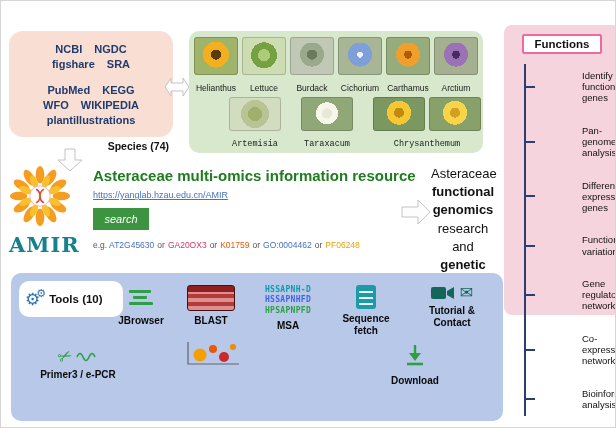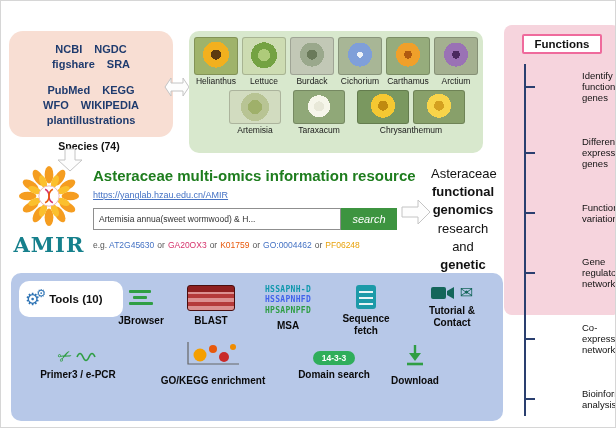--- a/index.html
+++ b/index.html
@@ -6,55 +6,55 @@
   .canvas{position:relative;width:616px;height:428px;background:#fff;overflow:hidden;
           font-family:"Liberation Sans",sans-serif;border:1px solid #d6d6d6;box-sizing:border-box;}
 
   
   .src-box{position:absolute;left:8px;top:30px;width:164px;height:106px;
            background:var(--box-pink,#f8ded3);border-radius:14px;text-align:center;
            color:var(--navy,#1f3b6e);font-weight:bold;font-size:11px;}
   .src-g1{padding-top:11px;}
   .src-g2{padding-top:11px;}
   .src-line{line-height:15px;word-spacing:9px;}
-  .species-label{position:absolute;left:8px;top:139px;width:160px;text-align:center;
+  .species-label{position:absolute;left:8px;top:139px;width:160px;text-align:right;
                  font-size:10.5px;font-weight:bold;color:#111;}
 
   
   .arr{position:absolute;}
   .arr-lr{left:163px;top:76px;}
   .arr-down{left:56px;top:147px;}
   .arr-right{left:400px;top:197px;}
 
   
   .green-box{position:absolute;left:188px;top:30px;width:294px;height:122px;
              background:var(--box-green,#d8e8cd);border-radius:10px;}
   .prow1{display:flex;gap:4px;padding:6px 5px 0 5px;}
   .pcell{width:44px;text-align:center;}
   .pimg{width:44px;height:38px;border-radius:3px;border:1px solid rgba(0,0,0,.18);box-sizing:border-box;}
-  .plabel{font-size:8.5px;color:#1a1a1a;margin-top:1px;line-height:10px;}
-  .prow2{display:flex;gap:12px;padding:4px 0 0 40px;}
+  .plabel{font-size:8.5px;color:#1a1a1a;margin-top:8px;line-height:10px;}
+  .prow2{display:flex;gap:20px;padding:4px 0 0 40px;font-family:Liberation Mono, monospace;}
   .pcell2{width:52px;text-align:center;}
   .pimg2{width:52px;height:34px;border-radius:3px;border:1px solid rgba(0,0,0,.18);box-sizing:border-box;}
   .pgroup{text-align:center;}
   .pimgs{display:flex;gap:4px;}
 
   
   .func-panel{position:absolute;left:503px;top:24px;width:116px;height:290px;
               background:var(--panel-pink,#f6d4dd);border-radius:8px;}
   .func-title{width:76px;margin:9px auto 0 auto;background:#fff;border:2px solid var(--accent-pink,#ef6a9c);
               text-align:center;font-weight:bold;font-size:11.5px;color:#111;padding:2px 0;border-radius:2px;}
   .func-tree{margin:10px 4px 0 20px;border-left:2px solid var(--line-navy,#2a3f6f);
              height:340px;display:flex;flex-direction:column;justify-content:space-between;padding:6px 0;}
   .func-item{display:flex;align-items:center;}
   .tick{width:9px;border-top:2px solid var(--line-navy,#2a3f6f);margin-right:3px;flex:none;}
   .func-text{font-size:9.5px;color:#111;line-height:1.18;margin-left:44px;}
 
   
-  .logo{position:absolute;left:8px;top:164px;width:80px;text-align:center;}
+  .logo{position:absolute;left:8px;top:164px;width:80px;text-align:left;}
   .wordmark{font-family:"DejaVu Serif",serif;font-size:21px;font-weight:bold;
             color:var(--amir-teal,#16808c);letter-spacing:1px;margin-top:1px;}
   .mid{position:absolute;left:92px;top:166px;width:344px;}
   .mid-title{font-size:15px;font-weight:bold;color:var(--title-green,#1e7d1e);}
   .mid-url{display:block;font-size:9px;color:var(--url-blue,#4472c4);margin-top:6px;text-decoration:underline;cursor:pointer;}
   .search-row{display:flex;margin-top:8px;align-items:stretch;}
   .search-input{width:248px;height:22px;border:1px solid #8f8f8f;background:#fff;font-size:8.5px;
                 color:#333;padding:0 5px;box-sizing:border-box;font-family:"Liberation Sans",sans-serif;}
   .search-btn{width:56px;height:22px;background:var(--search-green,#3d9440);color:#fff;border:none;
               font-size:11px;cursor:pointer;font-family:"Liberation Sans",sans-serif;font-style:italic;}
@@ -174,20 +174,24 @@
 
   <div class="func-panel">
     <div class="func-title">Functions</div>
     <div class="func-tree">
       <div class="func-item">
         <span class="tick"></span>
         <span class="func-text">Identify functional genes</span>
       </div>
       <div class="func-item">
         <span class="tick"></span>
+        <span class="func-text">Pan-genome analysis</span>
+      </div>
+      <div class="func-item">
+        <span class="tick"></span>
         <span class="func-text">Differentially expressed genes</span>
       </div>
       <div class="func-item">
         <span class="tick"></span>
         <span class="func-text">Functional variations</span>
       </div>
       <div class="func-item">
         <span class="tick"></span>
         <span class="func-text">Gene regulatory network</span>
       </div>
@@ -232,21 +236,20 @@
       <path d="M28 25 C36 29 28 35 36 39" stroke="#d6336c" stroke-width="1.6" fill="none"></path>
       <path d="M36 25 C28 29 36 35 28 39" stroke="#e8590c" stroke-width="1.6" fill="none"></path>
     </svg>
     <div class="wordmark">AMIR</div>
   </div>
 
   <div class="mid">
     <div class="mid-title">Asteraceae multi-omics information resource</div>
     <a class="mid-url">https://yanglab.hzau.edu.cn/AMIR</a>
     <div class="search-row">
-      <input class="search-input" readonly="" value="Artemisia annua(sweet wormwood) &amp; H..." style="">
       <button class="search-btn">search</button>
     </div>
     <div class="example">
       <span>e.g.</span>
       <span style="color:#4472c4">AT2G45630</span><span class="sep">or</span><span style="color:#d6336c">GA20OX3</span><span class="sep">or</span><span style="color:#e8590c">K01759</span><span class="sep">or</span><span style="color:#4472c4">GO:0004462</span><span class="sep">or</span><span style="color:#e8a20c">PF06248</span>
     </div>
   </div>
 
   <div class="outcome">
     <div style="">Asteraceae</div>
@@ -317,27 +320,22 @@
     </div>
 
     <div class="tool t-gokegg">
       <svg width="56" height="26" viewBox="0 0 56 26">
         <path d="M3 1 V23 H54" stroke="#666" fill="none" stroke-width="1.2"></path>
         <circle cx="15" cy="14" r="6.5" fill="#f59f00"></circle>
         <circle cx="28" cy="8" r="4" fill="#e8590c"></circle>
         <circle cx="39" cy="16" r="5" fill="#c92a2a"></circle>
         <circle cx="48" cy="6" r="3" fill="#f08c00"></circle>
       </svg>
-      <div class="tool-label">GO/KEGG enrichment</div>
-    </div>
-
-    <div class="tool t-domain">
-      <span class="domain-badge">14-3-3</span>
-      <div class="tool-label">Domain search</div>
-    </div>
+    </div>
+
 
     <div class="tool t-download">
       <svg width="22" height="24" viewBox="0 0 22 24">
         <path d="M11 2 V11" stroke="var(--tool-green,#2f9e44)" stroke-width="2.4" fill="none"></path>
         <polygon points="5,10 17,10 11,18" fill="var(--tool-green,#2f9e44)"></polygon>
         <path d="M3 21 H19" stroke="var(--tool-green,#2f9e44)" stroke-width="2.6" fill="none"></path>
       </svg>
       <div class="tool-label">Download</div>
     </div>
   </div>

